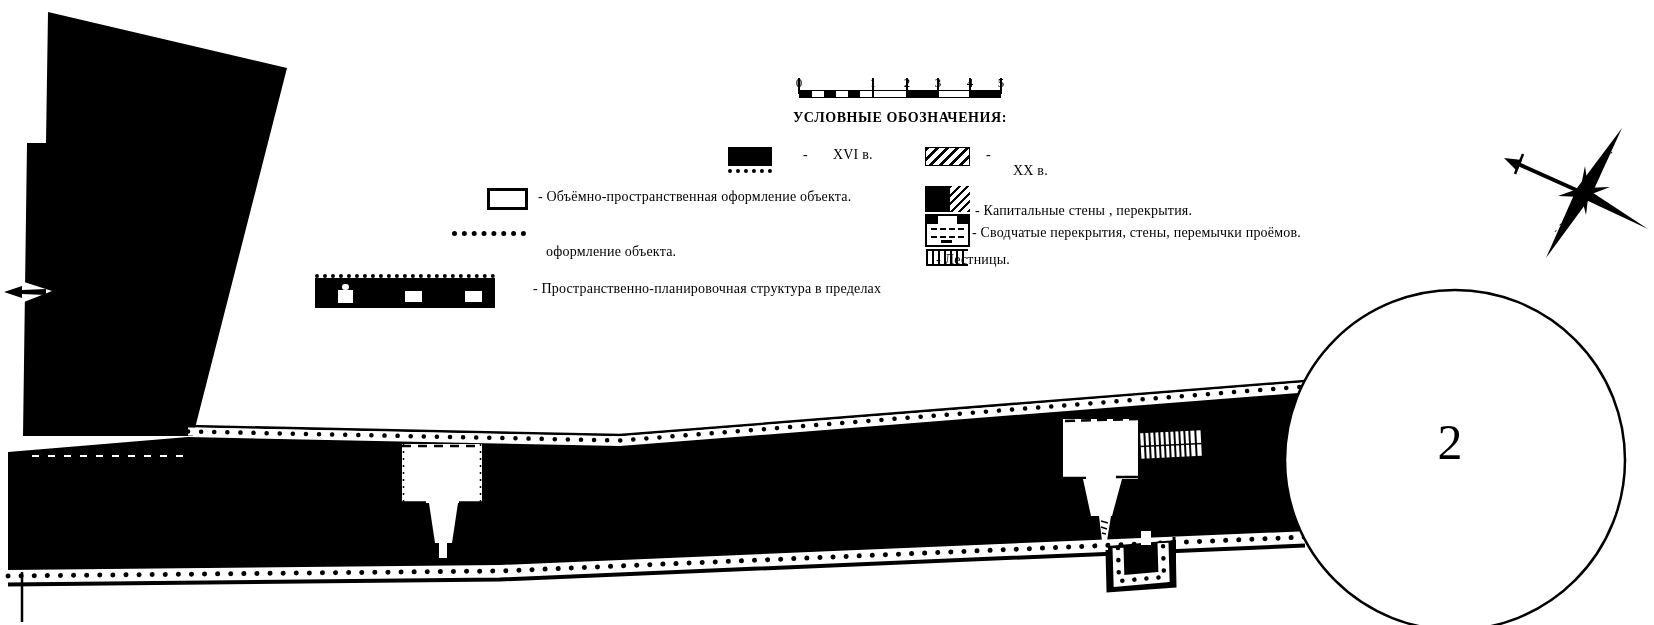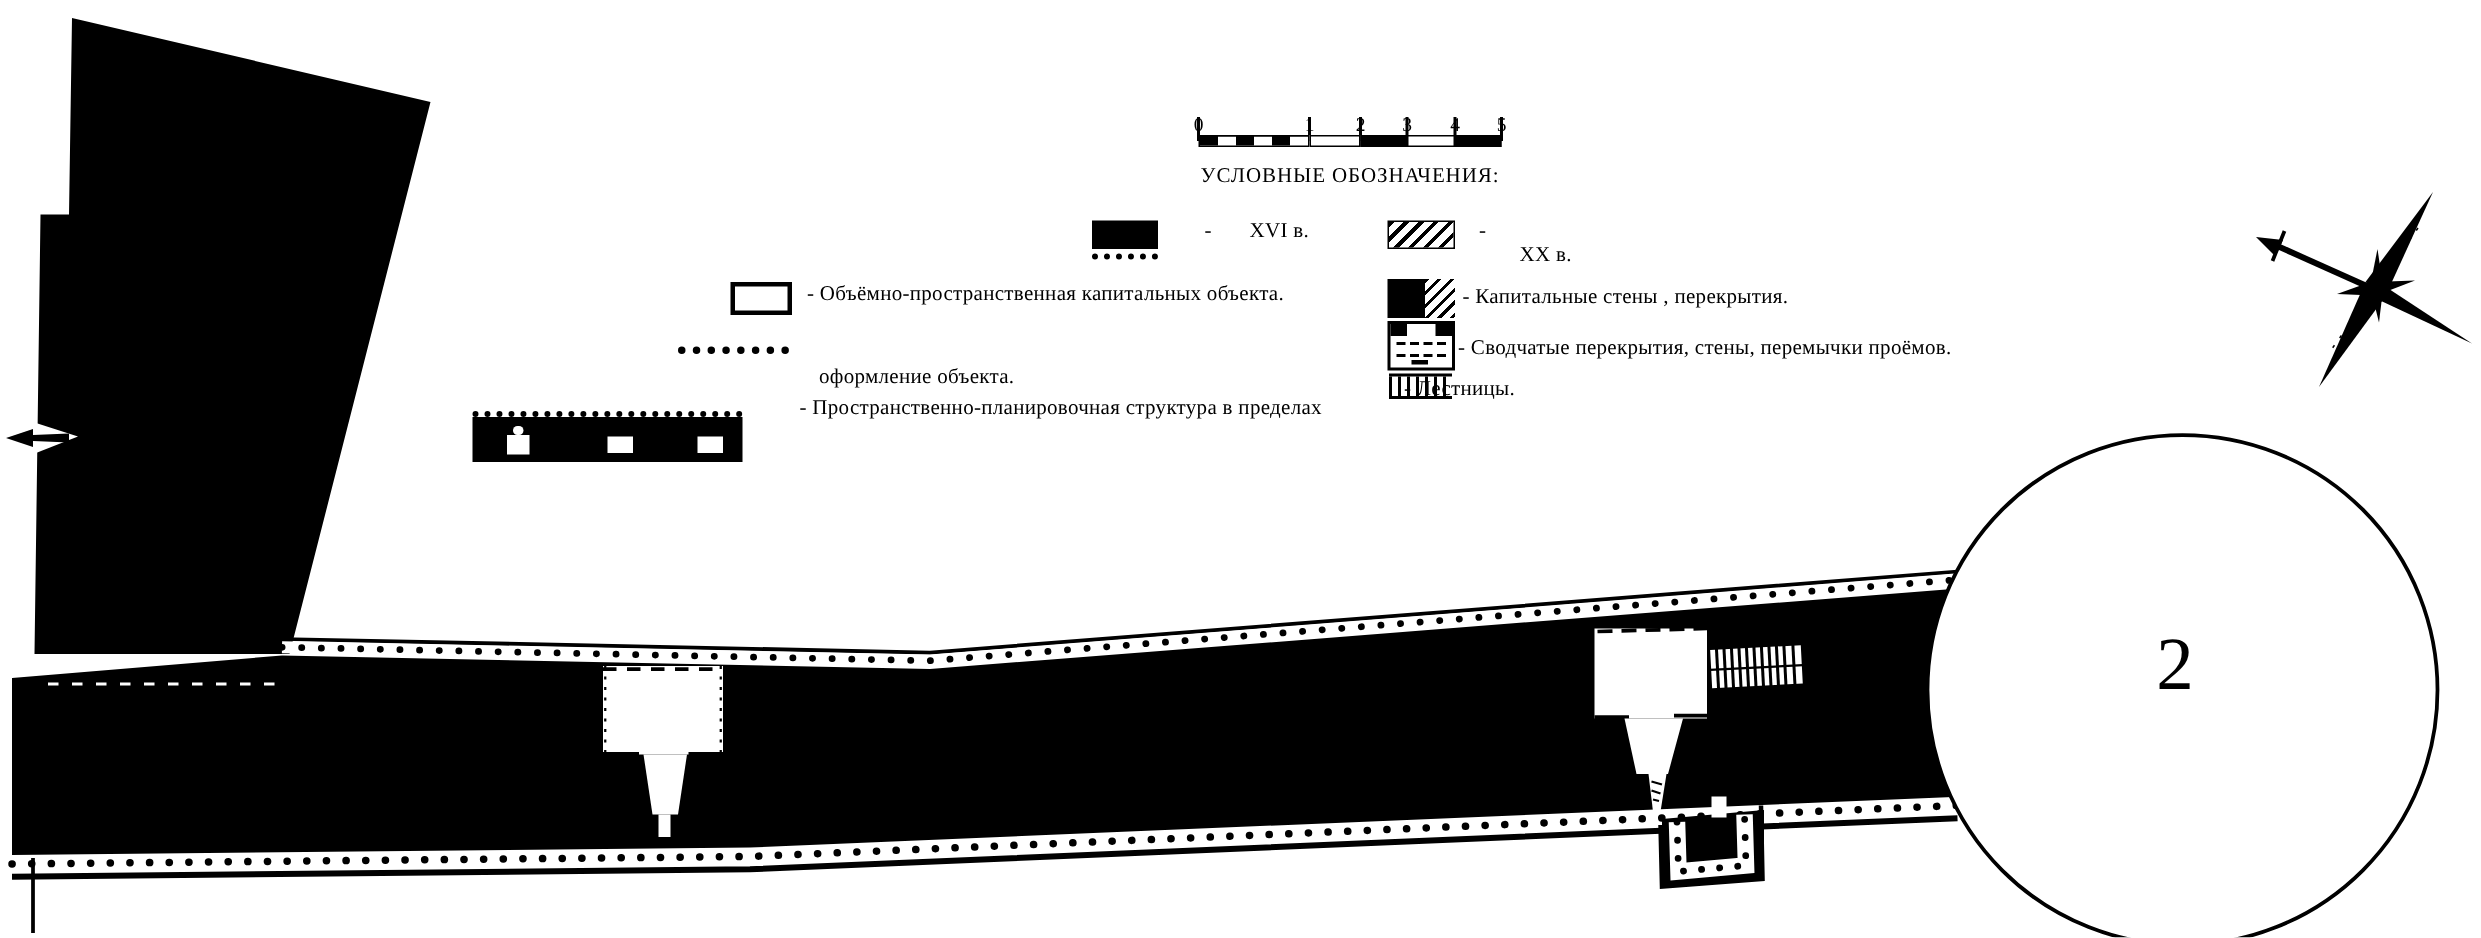--- a/index.html
+++ b/index.html
@@ -1,21 +1,21 @@
 <!DOCTYPE html>
 <html><head>
 <meta charset="utf-8">
 <style>
   *{margin:0;padding:0;box-sizing:border-box}
   html,body{background:#fff}
   #canvas{position:relative;width:1654px;height:625px;background:#fff;overflow:hidden;
           font-family:"Liberation Serif",serif;color:#000}
   .abs{position:absolute}
   .txt{font-size:14px;line-height:1.3;white-space:nowrap;letter-spacing:.2px}
-  .title{font-size:14px;font-weight:normal;letter-spacing:.6px}
+  .title{font-size:14px;font-weight:bold;letter-spacing:.6px}
   .dash{font-size:14px}
   .num{font-size:13px;width:12px;text-align:center}
   
   .sw-black{background:#000}
   .sw-hatch{background:repeating-linear-gradient(135deg,#000 0 2.5px,#fff 2.5px 7px);border:1.5px solid #000}
   .sw-outline{background:#fff;border:3px solid #000}
   .sw-dots{height:0;border-top:5px dotted #000}
   .dotrow{height:0;border-top:4px dotted #000}
   .mini-wall{background:#000}
   .mini-in{position:absolute;background:#fff}
@@ -160,38 +160,38 @@
 
   <div class="abs sw-black" style="left:728px;top:147px;width:44px;height:19px"></div>
   <div class="abs dotrow" style="left:728px;top:169px;width:44px"></div>
   <span class="abs dash" style="left:803px;top:147px">-</span>
   <span class="abs txt" style="left:833px;top:146px">XVI в.</span>
   <div class="abs sw-hatch" style="left:925px;top:147px;width:45px;height:19px"></div>
   <span class="abs dash" style="left:986px;top:147px">-</span>
   <span class="abs txt" style="left:1013px;top:162px">XX в.</span>
 
   <div class="abs sw-outline" style="left:487px;top:188px;width:41px;height:22px"></div>
-  <div class="abs txt" style="left:538px;top:188px">- Объёмно-пространственная капитальных объекта.</div>
+  <div class="abs txt" style="left:538px;top:188px">- Объёмно-пространственная оформление объекта.</div>
 
   <div class="abs sw-dots" style="left:452px;top:231px;width:74px"></div>
   <div class="abs txt" style="left:546px;top:243px">оформление объекта.</div>
 
   <div class="abs dotrow" style="left:315px;top:274px;width:180px"></div>
   <div class="abs mini-wall" style="left:315px;top:278px;width:180px;height:30px">
     <div class="mini-in" style="left:27px;top:6px;width:7px;height:6px;border-radius:3px"></div>
     <div class="mini-in" style="left:23px;top:12px;width:15px;height:13px"></div>
     <div class="mini-in" style="left:90px;top:13px;width:17px;height:11px"></div>
     <div class="mini-in" style="left:150px;top:13px;width:17px;height:11px"></div>
   </div>
-  <div class="abs txt" style="left:533px;top:264px">- Пространственно-планировочная структура в пределах</div>
+  <div class="abs txt" style="left:533px;top:280px">- Пространственно-планировочная структура в пределах</div>
 
   <div class="abs sw-capwall" style="left:925px;top:186px;width:45px;height:26px">
       <div class="h"></div>
     </div>
-  <div class="abs txt" style="left:975px;top:190px">- Капитальные стены , перекрытия.</div>
+  <div class="abs txt" style="left:975px;top:202px">- Капитальные стены , перекрытия.</div>
 
   <div class="abs sw-vault" style="left:925px;top:214px;width:45px;height:33px">
     <div class="c" style="left:0"></div>
     <div class="c" style="right:0"></div>
     <div class="d" style="top:12px"></div>
     <div class="d" style="top:20px"></div>
     <div class="b"></div>
   </div>
   <div class="abs txt" style="left:972px;top:224px">- Сводчатые перекрытия, стены, перемычки проёмов.</div>
 

